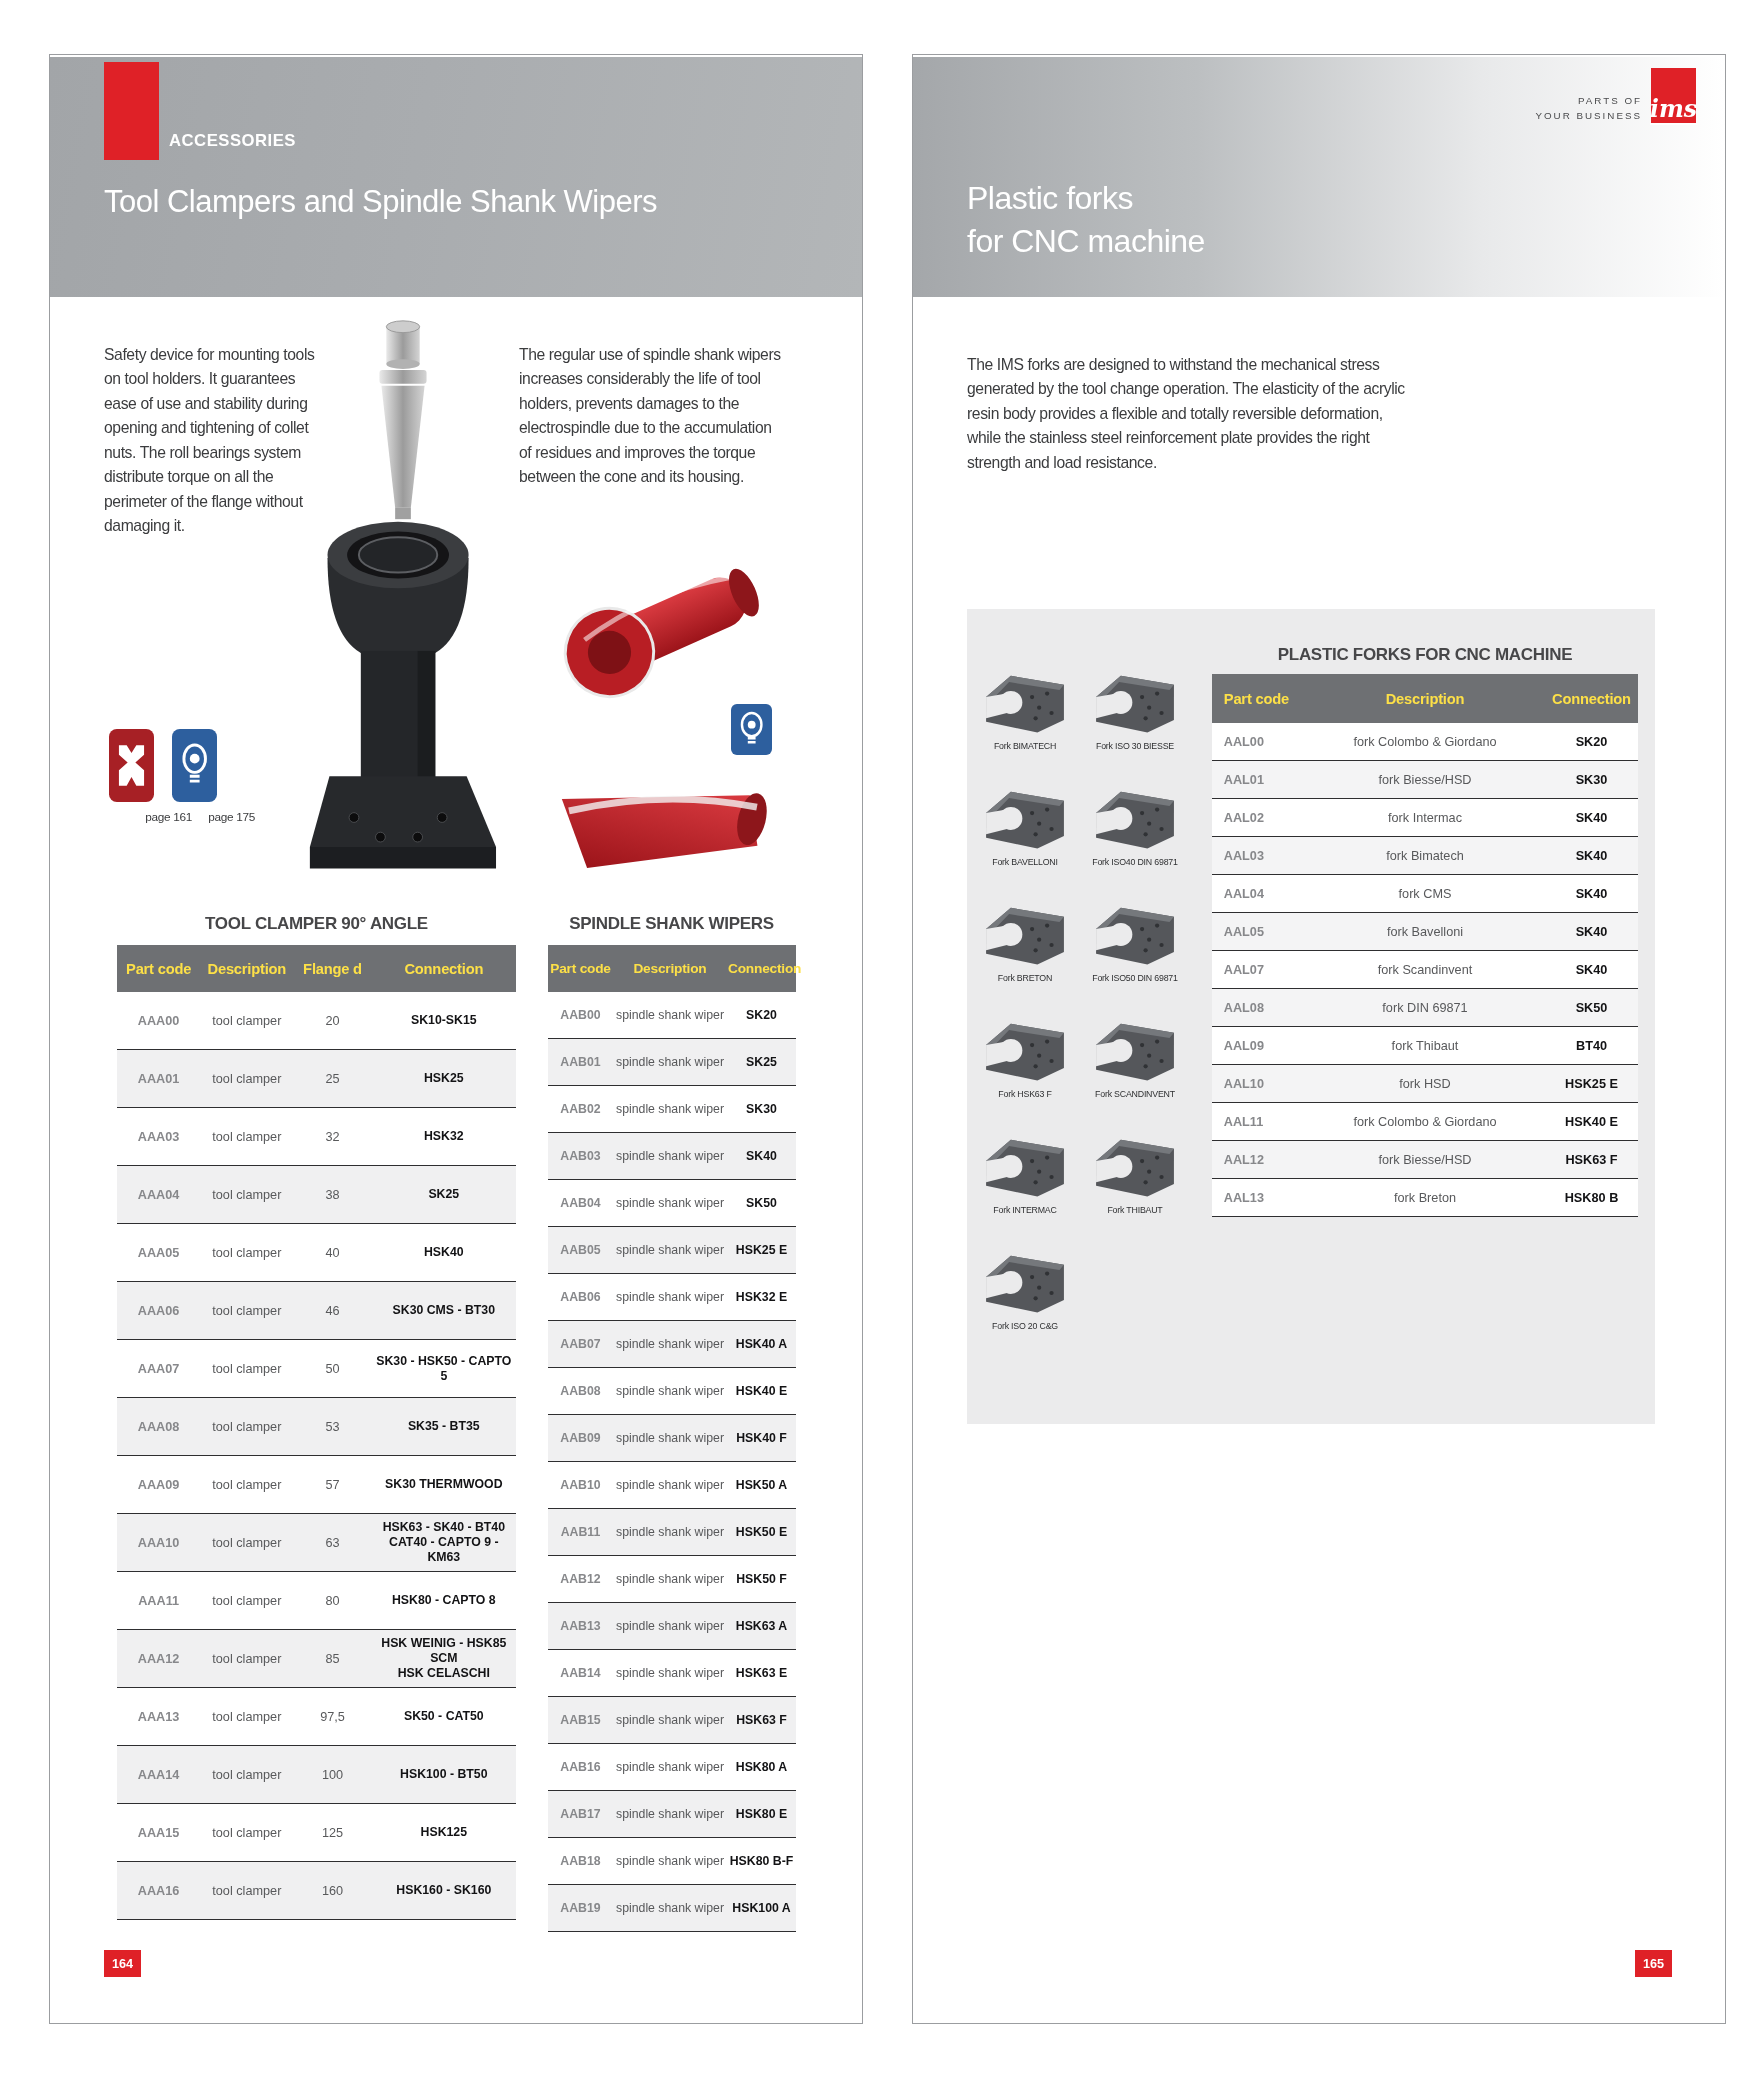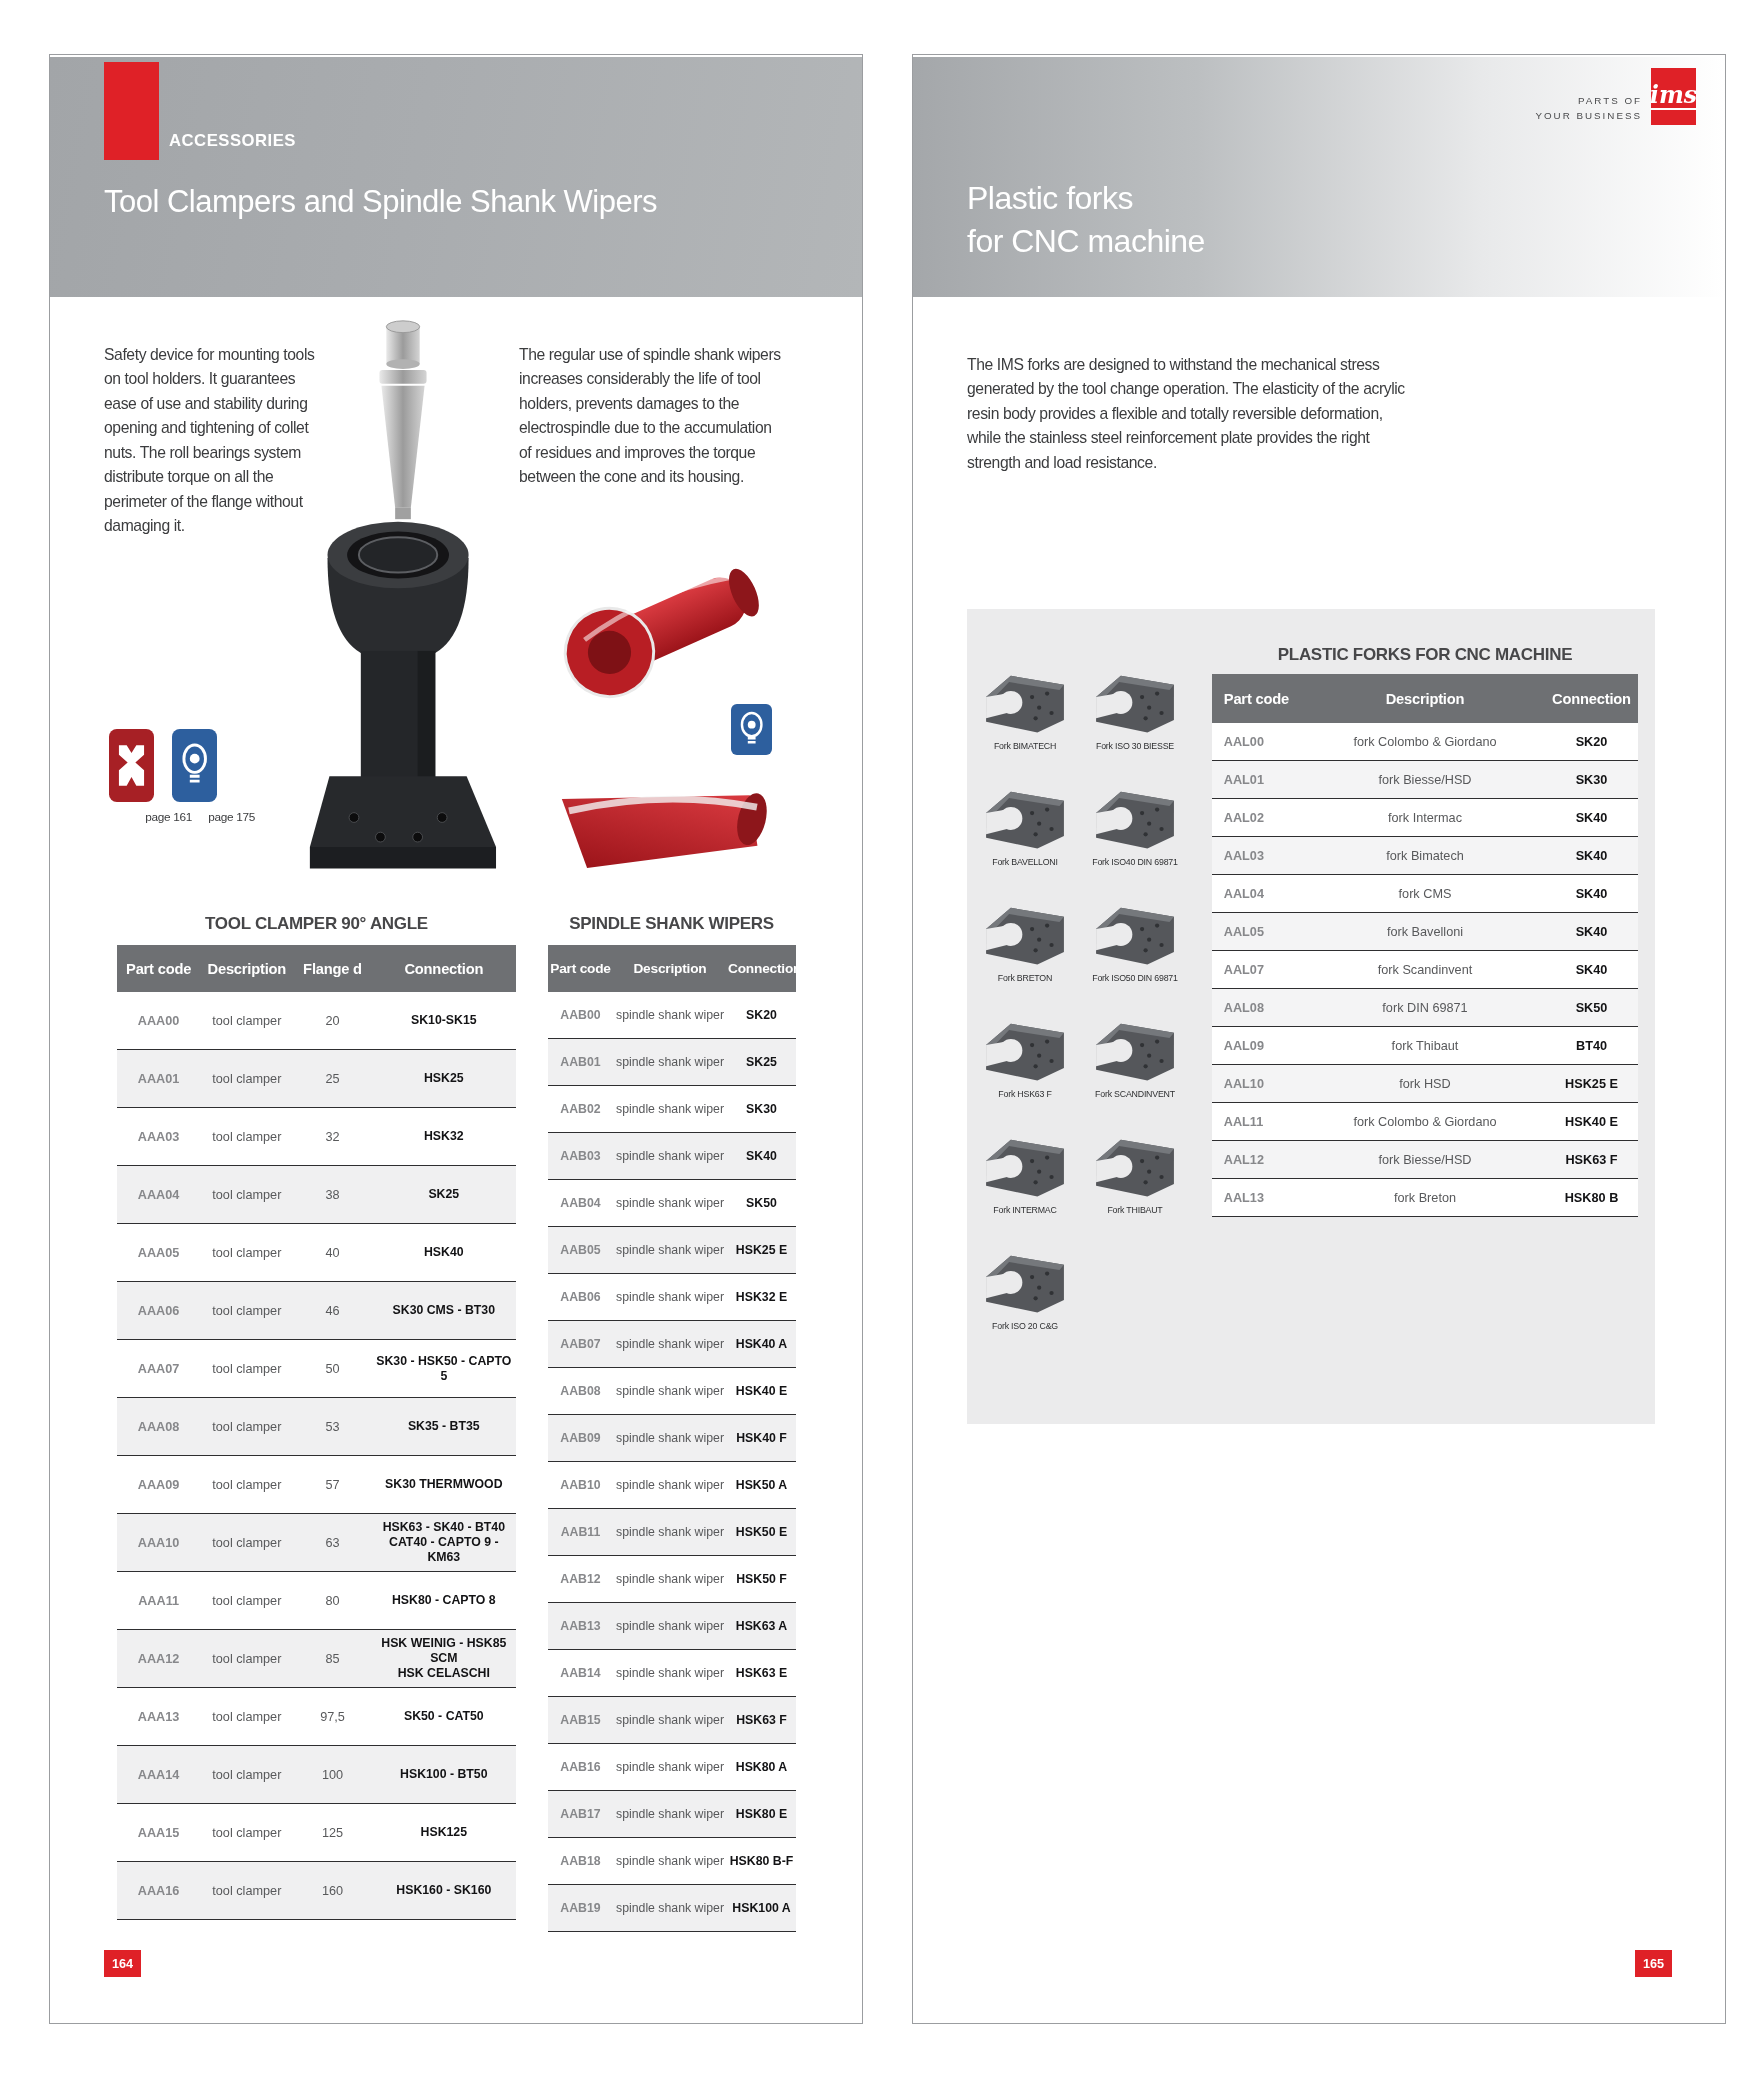--- a/index.html
+++ b/index.html
@@ -13,41 +13,41 @@
   .band-left{background:linear-gradient(100deg,#a2a5a8 0%,#a9acaf 45%,#b3b6b8 100%);}
   .band-right{background:linear-gradient(90deg,#a4a7aa 0%,#bcbfc1 35%,#e8e9ea 70%,#ffffff 100%);}
   .red-tab{position:absolute;left:54px;top:4.9px;width:55px;height:98px;background:#df2127;}
   .kicker{position:absolute;left:119px;top:74px;font-size:16.7px;font-weight:bold;color:#ffffff;letter-spacing:0.5px;}
   .big-title{position:absolute;left:54px;top:127px;font-size:31px;font-weight:400;color:#ffffff;letter-spacing:-0.5px;}
   .big-title-right{position:absolute;left:54px;top:120px;font-size:32px;font-weight:400;color:#ffffff;letter-spacing:-0.5px;line-height:43px;}
 
   
   .brand-tag{position:absolute;right:83px;top:37px;text-align:right;font-size:9.8px;letter-spacing:2px;color:#4a4b4d;line-height:14.7px;}
   .ims-logo{position:absolute;right:29px;top:10.8px;width:45px;height:57px;background:#df2127;color:#fff;
-    display:flex;align-items:center;justify-content:center;font-family:"DejaVu Serif",serif;font-style:italic;font-weight:bold;font-size:23.5px;margin-left:24px;}
+    display:flex;align-items:flex-end;justify-content:center;font-family:"DejaVu Serif",serif;font-style:italic;font-weight:bold;font-size:23.5px;margin-left:24px;}
   .ims-logo span{border-bottom:2px solid #fff;line-height:25.5px;}
 
   
   .para{position:absolute;font-size:15.7px;line-height:24.5px;letter-spacing:-0.4px;color:#3b3c3e;}
   #introLeft{left:54px;top:272px;width:218px;}
   #introRight{left:469px;top:272px;width:263px;}
   #introFork{left:54px;top:282px;width:443px;}
 
   
   .badge{position:absolute;width:45px;height:73px;border-radius:7.8px;display:flex;align-items:center;justify-content:center;}
   .badge-red{left:59px;top:674px;background:#a72025;}
   .badge-blue{left:122px;top:674px;background:#2d5f9e;}
   .badge-label{position:absolute;top:755px;width:59px;text-align:right;font-size:11.8px;letter-spacing:-0.3px;color:#3b3c3e;margin-left:31px;}
   #refLabel1{left:52px;} #refLabel2{left:115px;}
   .mini-badge{position:absolute;left:681px;top:649px;width:41px;height:51px;border-radius:5.9px;background:#2d5f9e;display:flex;align-items:center;justify-content:center;}
 
   
   .tbl-title{position:absolute;font-size:17px;font-weight:bold;color:#474749;letter-spacing:-0.3px;text-align:center;}
   .tbl{border-collapse:collapse;table-layout:fixed;position:absolute;}
-  .tbl th{background:#6e7073;color:#ffffff;font-size:14.7px;font-weight:bold;height:45px;letter-spacing:-0.2px;}
+  .tbl th{background:#6e7073;color:#fde047;font-size:14.7px;font-weight:bold;height:45px;letter-spacing:-0.2px;}
   .tbl td{font-size:12.7px;text-align:center;color:#58595b;}
   .tbl tbody tr td{border-top:1px solid #2e2e30;}
   .tbl tbody tr:first-child td{border-top:none;}
   .tbl tbody tr:last-child td{border-bottom:1px solid #2e2e30;}
   .tbl tbody tr:nth-child(even) td{background:#f0f0f1;}
   .tbl td:first-child{color:#87888b;font-weight:bold;}
 
   #clamperTable{left:67px;top:890px;width:399px;}
   #clamperTable td{height:55px;}
   #clamperTable col.c1{width:83px}#clamperTable col.c2{width:93px}#clamperTable col.c3{width:78px}#clamperTable col.c4{width:144px}

